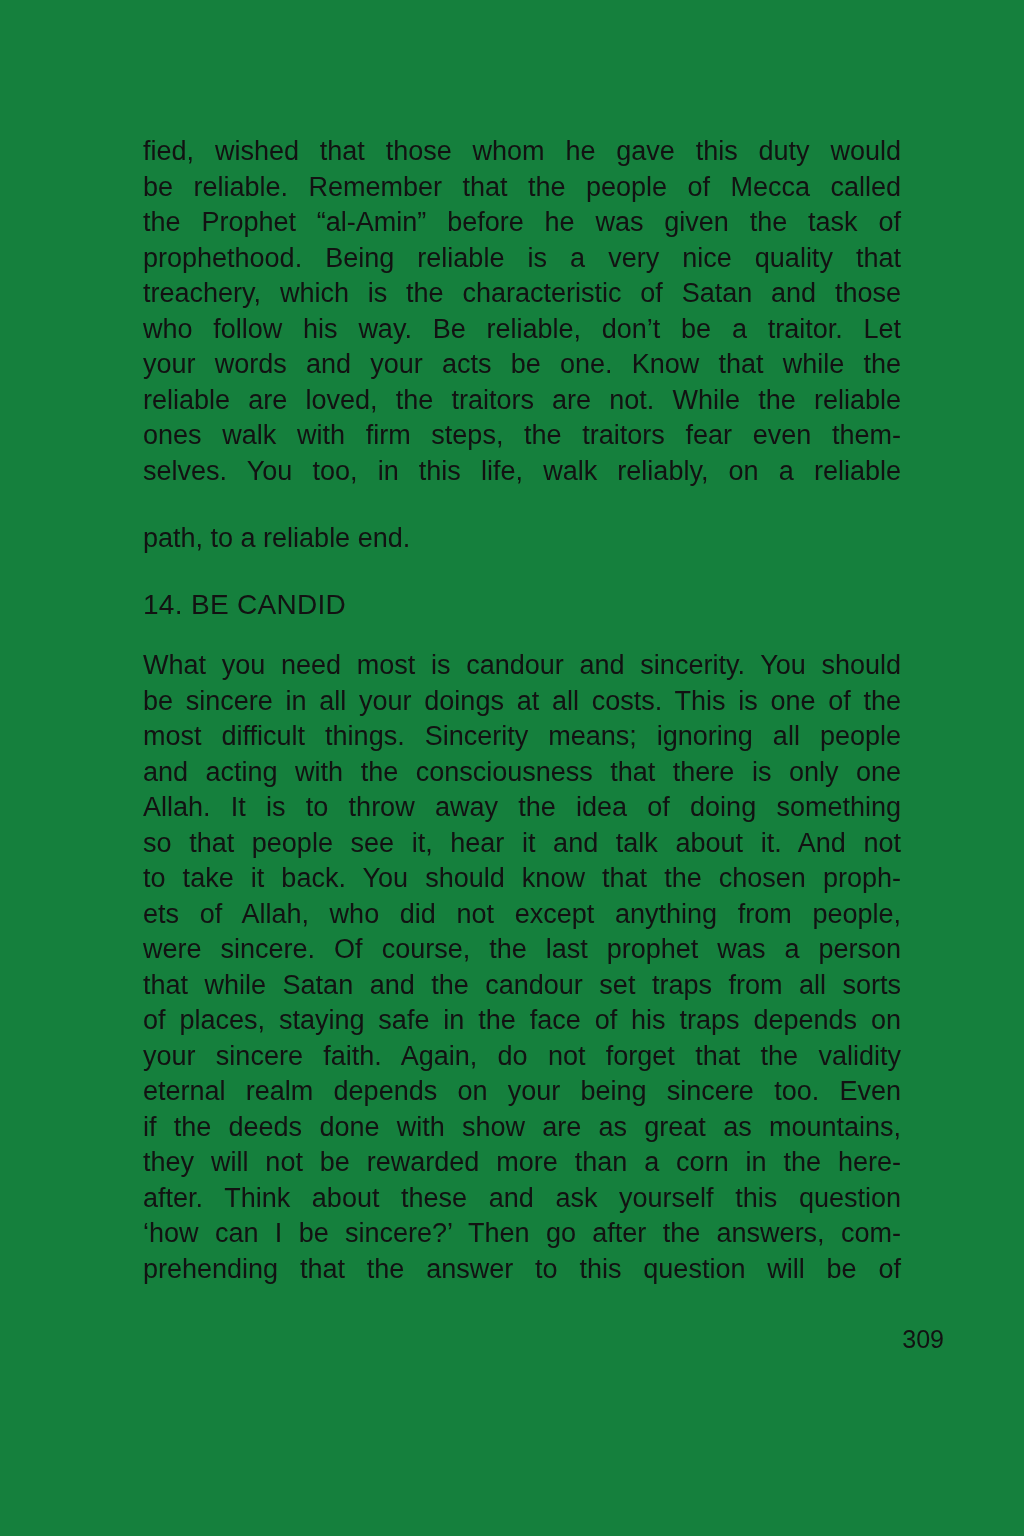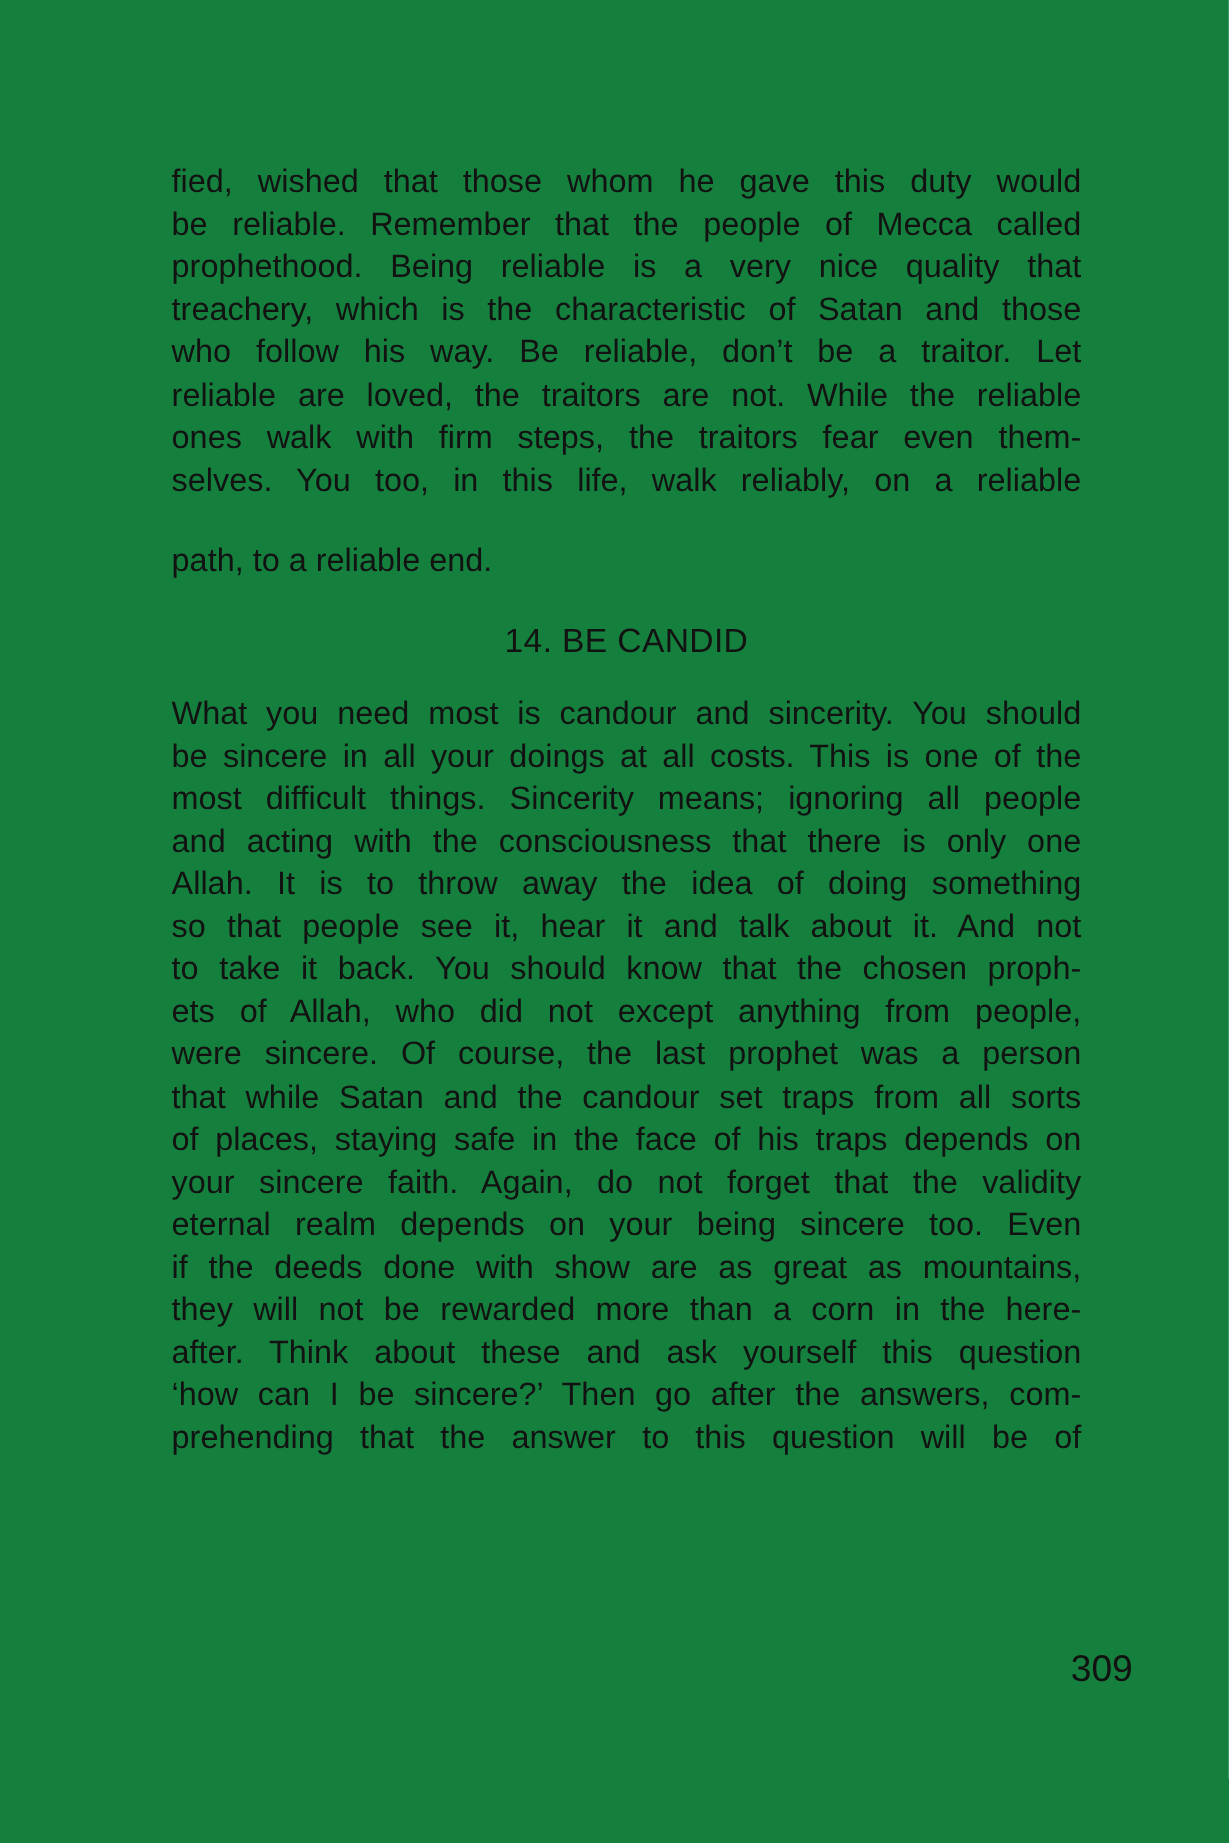--- a/index.html
+++ b/index.html
@@ -35,41 +35,42 @@
   .line-last {
     text-align-last: left;
     margin-top: 32px;
   }
   .heading {
     font-size: 28px;
     line-height: 35.5px;
     font-weight: 400;
     letter-spacing: 0.3px;
     margin: 30px 0 26px 0;
-    text-align: center;
   }
   .page-number {
     position: absolute;
-    top: 1376px;
+    top: 1324px;
     right: 124px;
-    font-size: 31px;
+    font-size: 25px;
     line-height: 30px;
   }
 </style>
 </head>
 <body>
 
 <div class="page">
   <div class="content">
     <div class="para">
         <div class="line">fied, wished that those whom he gave this duty would</div>
         <div class="line">be reliable. Remember that the people of Mecca called</div>
+        <div class="line">the Prophet “al-Amin” before he was given the task of</div>
         <div class="line">prophethood. Being reliable is a very nice quality that</div>
         <div class="line">treachery, which is the characteristic of Satan and those</div>
         <div class="line">who follow his way. Be reliable, don’t be a traitor. Let</div>
+        <div class="line">your words and your acts be one. Know that while the</div>
         <div class="line">reliable are loved, the traitors are not. While the reliable</div>
         <div class="line">ones walk with firm steps, the traitors fear even them-</div>
         <div class="line">selves. You too, in this life, walk reliably, on a reliable</div>
         <div class="line line-last">path, to a reliable end.</div>
       </div>
     <div class="heading">14. BE CANDID</div>
     <div class="para">
         <div class="line">What you need most is candour and sincerity. You should</div>
         <div class="line">be sincere in all your doings at all costs. This is one of the</div>
         <div class="line">most difficult things. Sincerity means; ignoring all people</div>

